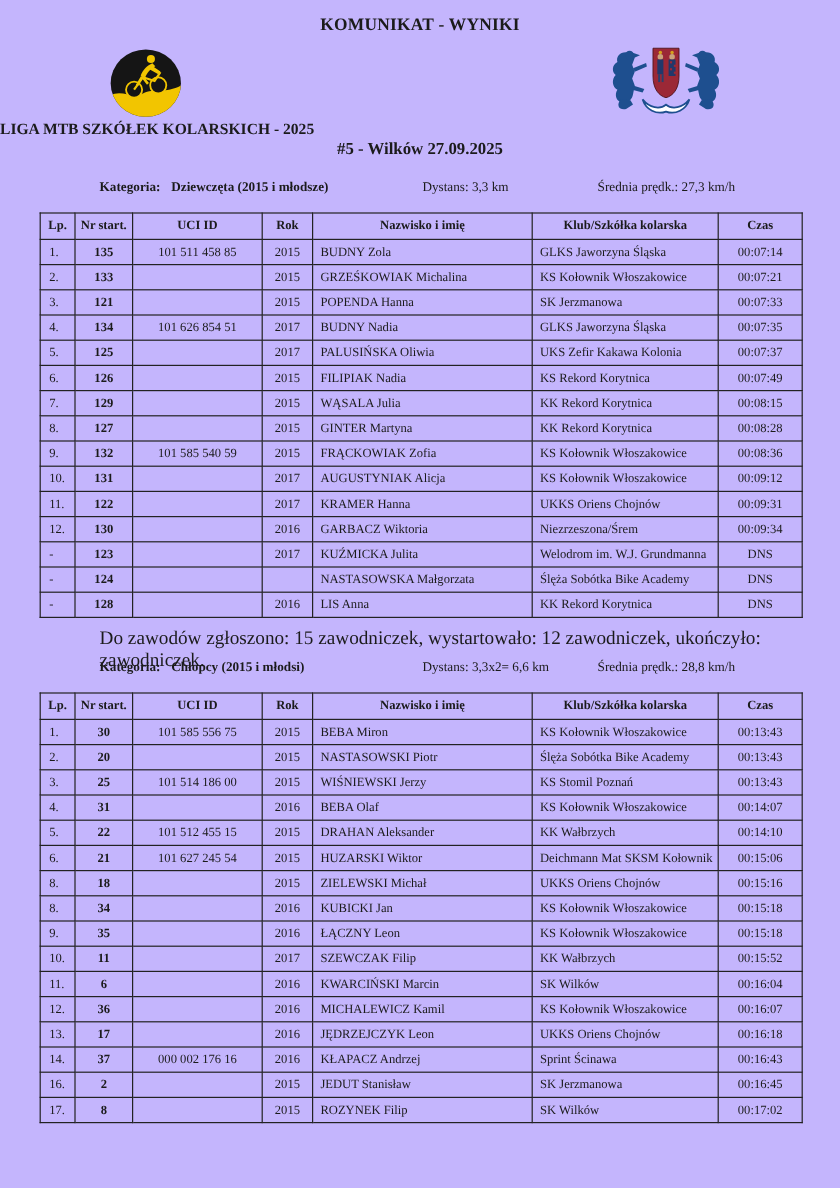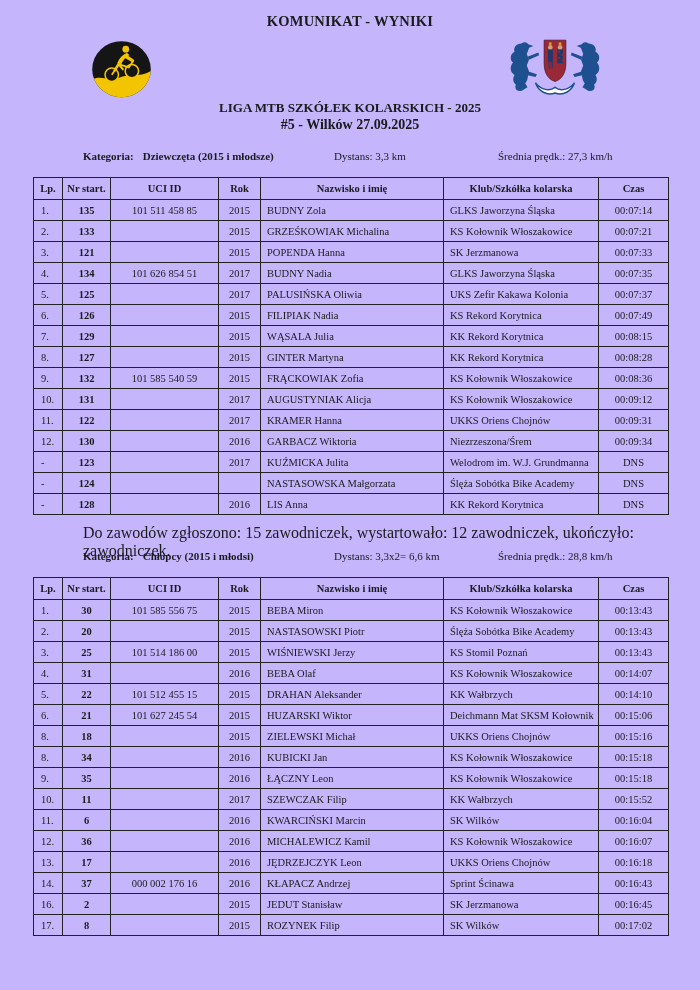--- a/index.html
+++ b/index.html
@@ -8,31 +8,31 @@
     font-family:Liberation Serif, serif;color:#1b1b1b;
     overflow:hidden;
   }
   .doc-title{
     position:absolute;top:13px;left:0;width:700px;text-align:center;
     font-size:14.5px;font-weight:bold;letter-spacing:.2px;
   }
   .logo-left{position:absolute;top:39px;left:91px;width:61px;height:63px;}
   .logo-right{position:absolute;top:38px;left:508px;width:94px;height:68px;}
   .league-line{
-    position:absolute;top:100px;left:0;width:700px;text-align:center;
+    position:absolute;top:100px;left:0;width:700px;text-align:left;
     font-size:13px;font-weight:bold;
   }
   .event-line{
     position:absolute;top:117px;left:0;width:700px;text-align:center;
     font-size:14px;font-weight:bold;
   }
   .cat-line{position:absolute;left:0;width:700px;height:16px;font-size:11px;}
   .cat-line .cat-label{position:absolute;left:83px;font-weight:bold;}
   .cat-line .cat-name{margin-left:9px;font-weight:bold;}
-  .cat-line .cat-dist{position:absolute;left:334px;}
+  .cat-line .cat-dist{position:absolute;left:352px;}
   .cat-line .cat-speed{position:absolute;left:498px;}
   #cat1{top:150px;}
   #cat2{top:550px;}
 
   table.results{
     position:absolute;left:33px;border-collapse:collapse;table-layout:fixed;
     font-size:10.5px;
   }
   #table1{top:177px;}
   #table2{top:577px;}

